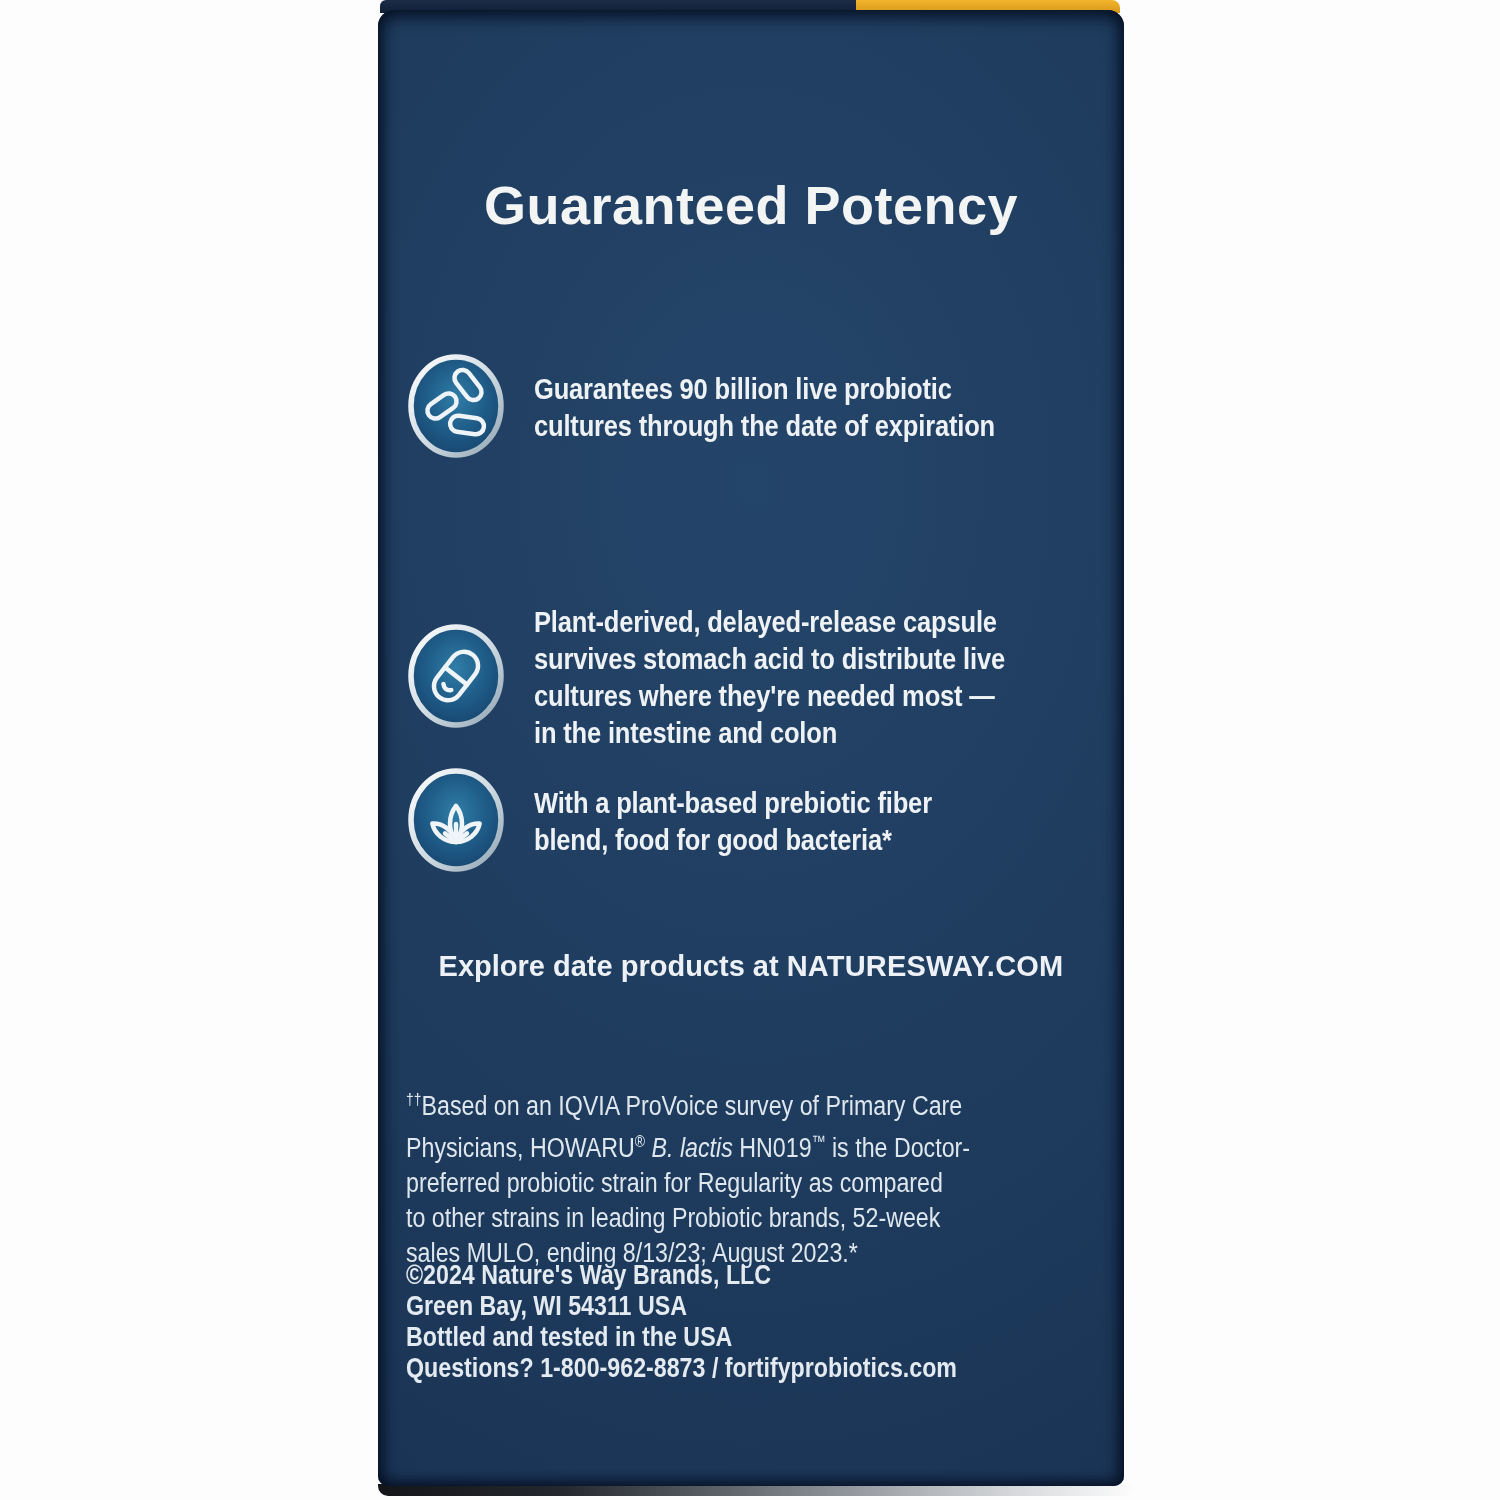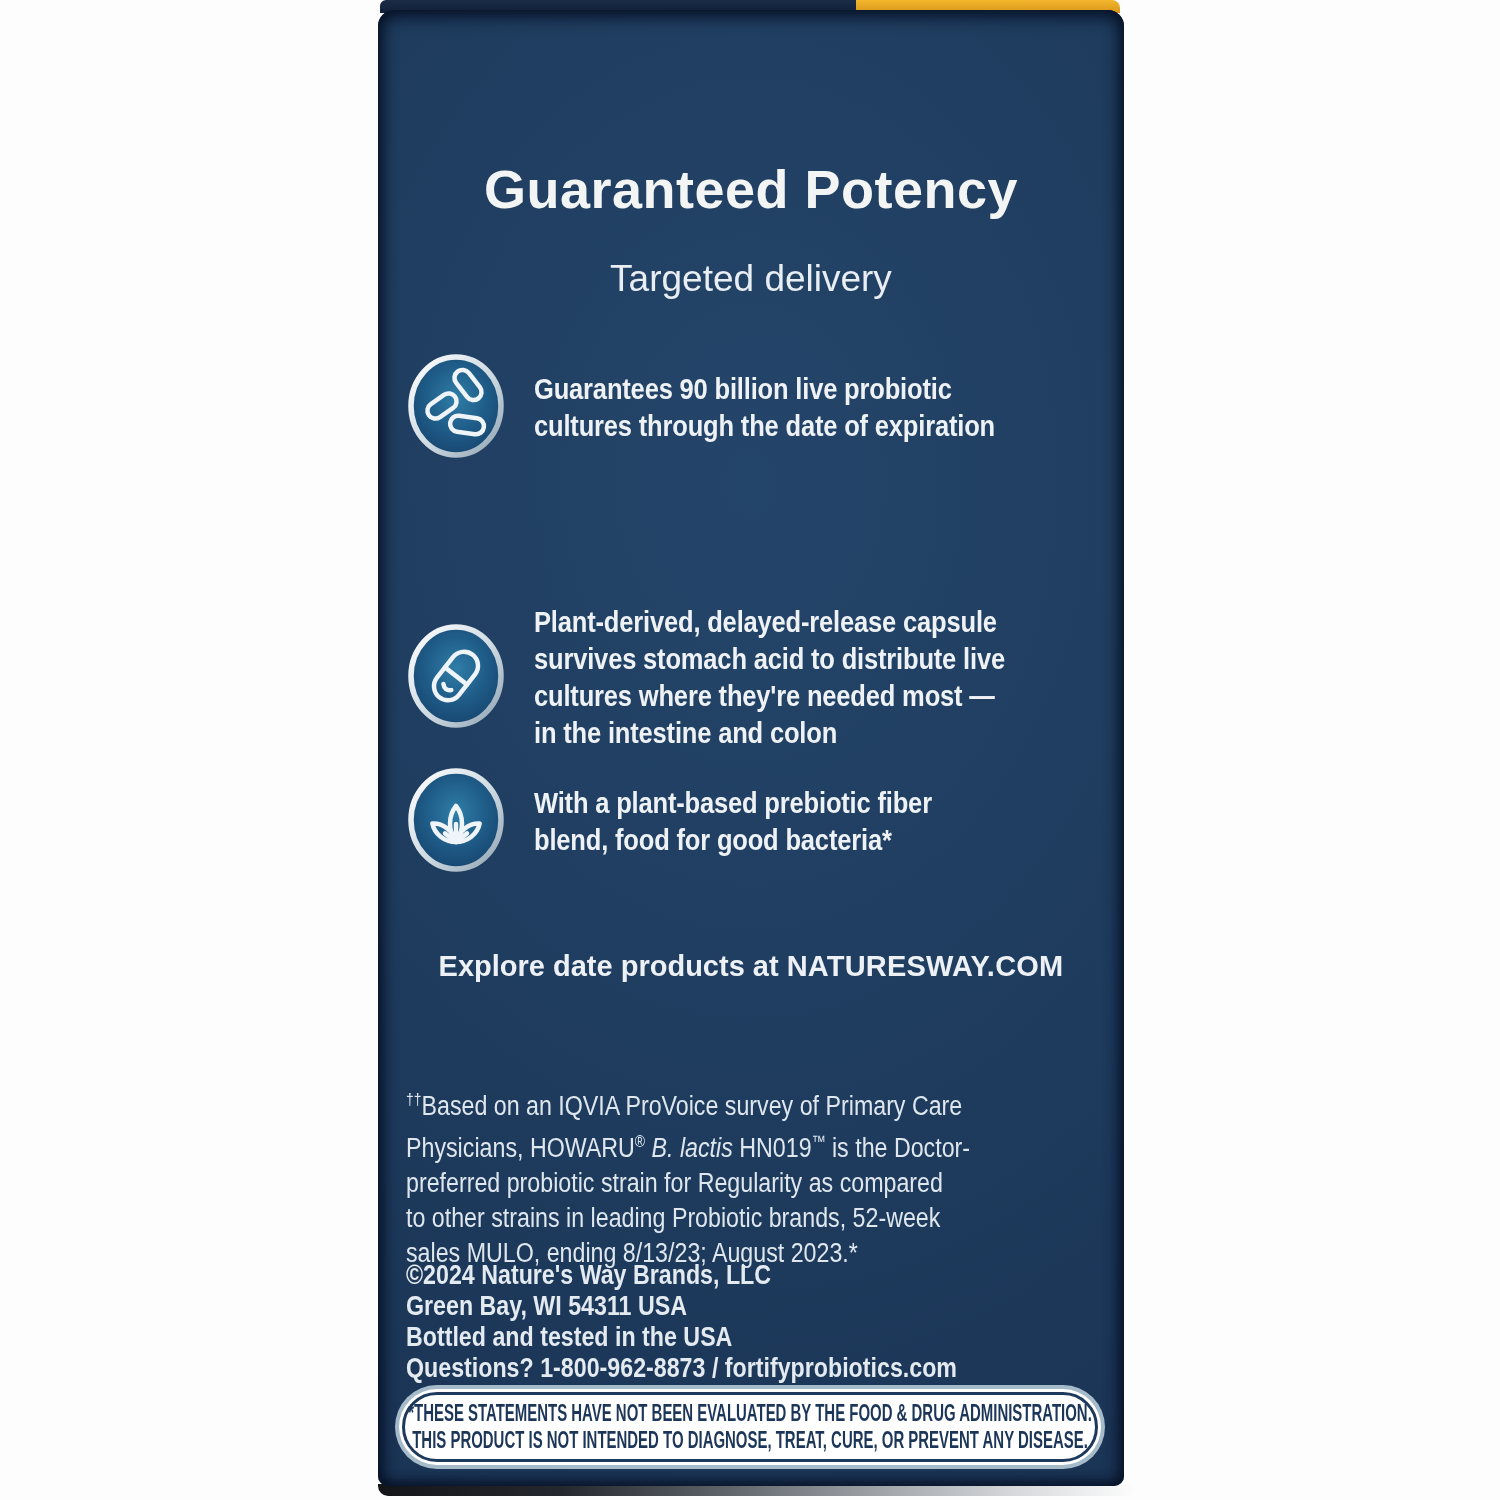--- a/index.html
+++ b/index.html
@@ -18,21 +18,21 @@
     background:radial-gradient(ellipse 120% 80% at 50% 32%, #24456a 0%, #1f3d5f 48%, #1a3354 100%);
     border-radius:16px 16px 10px 10px;
     box-shadow: inset 0 8px 16px rgba(2,8,24,.55), inset 0 -5px 12px rgba(2,8,24,.45),
                 inset 7px 0 14px rgba(2,8,24,.35), inset -7px 0 14px rgba(2,8,24,.35);
     color:#eef2f5; }
 
   .panel-bottom-shadow { position:absolute; left:378px; top:1484px; width:758px; height:12px;
     border-radius:0 0 10px 10px;
     background:linear-gradient(90deg,#141519 0%,#24272d 24%,#5f646b 46%,#9fa3a8 66%,#d6d8db 84%,rgba(255,255,255,0) 100%); }
 
-  .title { position:absolute; left:0; top:148px; width:100%; text-align:center;
+  .title { position:absolute; left:0; top:164px; width:100%; text-align:center;
     font-size:54px; font-weight:700; letter-spacing:.5px; color:#f3f5f4; }
   .subtitle { position:absolute; left:0; top:248px; width:100%; text-align:center;
     font-size:37px; font-weight:400; color:#e9eef3; }
 
   .feature { position:absolute; left:28px; display:flex; align-items:center; gap:28px; }
   .f1 { top:342px; } .f2 { top:472px; } .f3 { top:594px; } .f4 { top:756px; }
   .feature .icon { flex:0 0 100px; }
   .feature .ftext { font-size:29px; font-weight:700; line-height:37px; letter-spacing:-.2px;
     white-space:pre-line; transform:scaleX(.88); transform-origin:0 50%; color:#eef2f5; }
 
@@ -82,21 +82,20 @@
     </defs>
   </svg>
 
   <div class="strip-navy"></div>
   <div class="strip-gold"></div>
   <div class="panel-bottom-shadow"></div>
 
   <div class="panel">
 
     <div class="title">Guaranteed Potency</div>
-    <div class="subtitle">Targeted delivery</div>
 
     <div class="feature f1">
       <span class="icon">
         <svg width="100" height="108" viewBox="0 0 100 108">
           <ellipse cx="50" cy="54" rx="45" ry="49" fill="url(#iconBg)" stroke="url(#ringGrad)" stroke-width="5.5"></ellipse>
           <g class="glyph">
             <g transform="translate(62,33) rotate(52)">
                 <rect x="-17" y="-8" width="34" height="16" rx="8"></rect>
               </g>
             <g transform="translate(36,54) rotate(-35)">
@@ -171,21 +170,15 @@
     </div>
 
     <div class="company">
       <span>©2024 Nature's Way Brands, LLC</span><br>
       <span>Green Bay, WI 54311 USA</span><br>
       <span>Bottled and tested in the USA</span><br>
       <span>Questions?</span>
       <span>1-800-962-8873 / fortifyprobiotics.com</span>
     </div>
 
-    <div class="pill">
-      <div class="pill-text">
-        <span>*THESE STATEMENTS HAVE NOT BEEN EVALUATED BY THE FOOD &amp; DRUG ADMINISTRATION.</span><br>
-        <span>THIS PRODUCT IS NOT INTENDED TO DIAGNOSE, TREAT, CURE, OR PREVENT ANY DISEASE.</span>
-      </div>
-    </div>
 
   </div>
 </div>
 
 </body></html>

